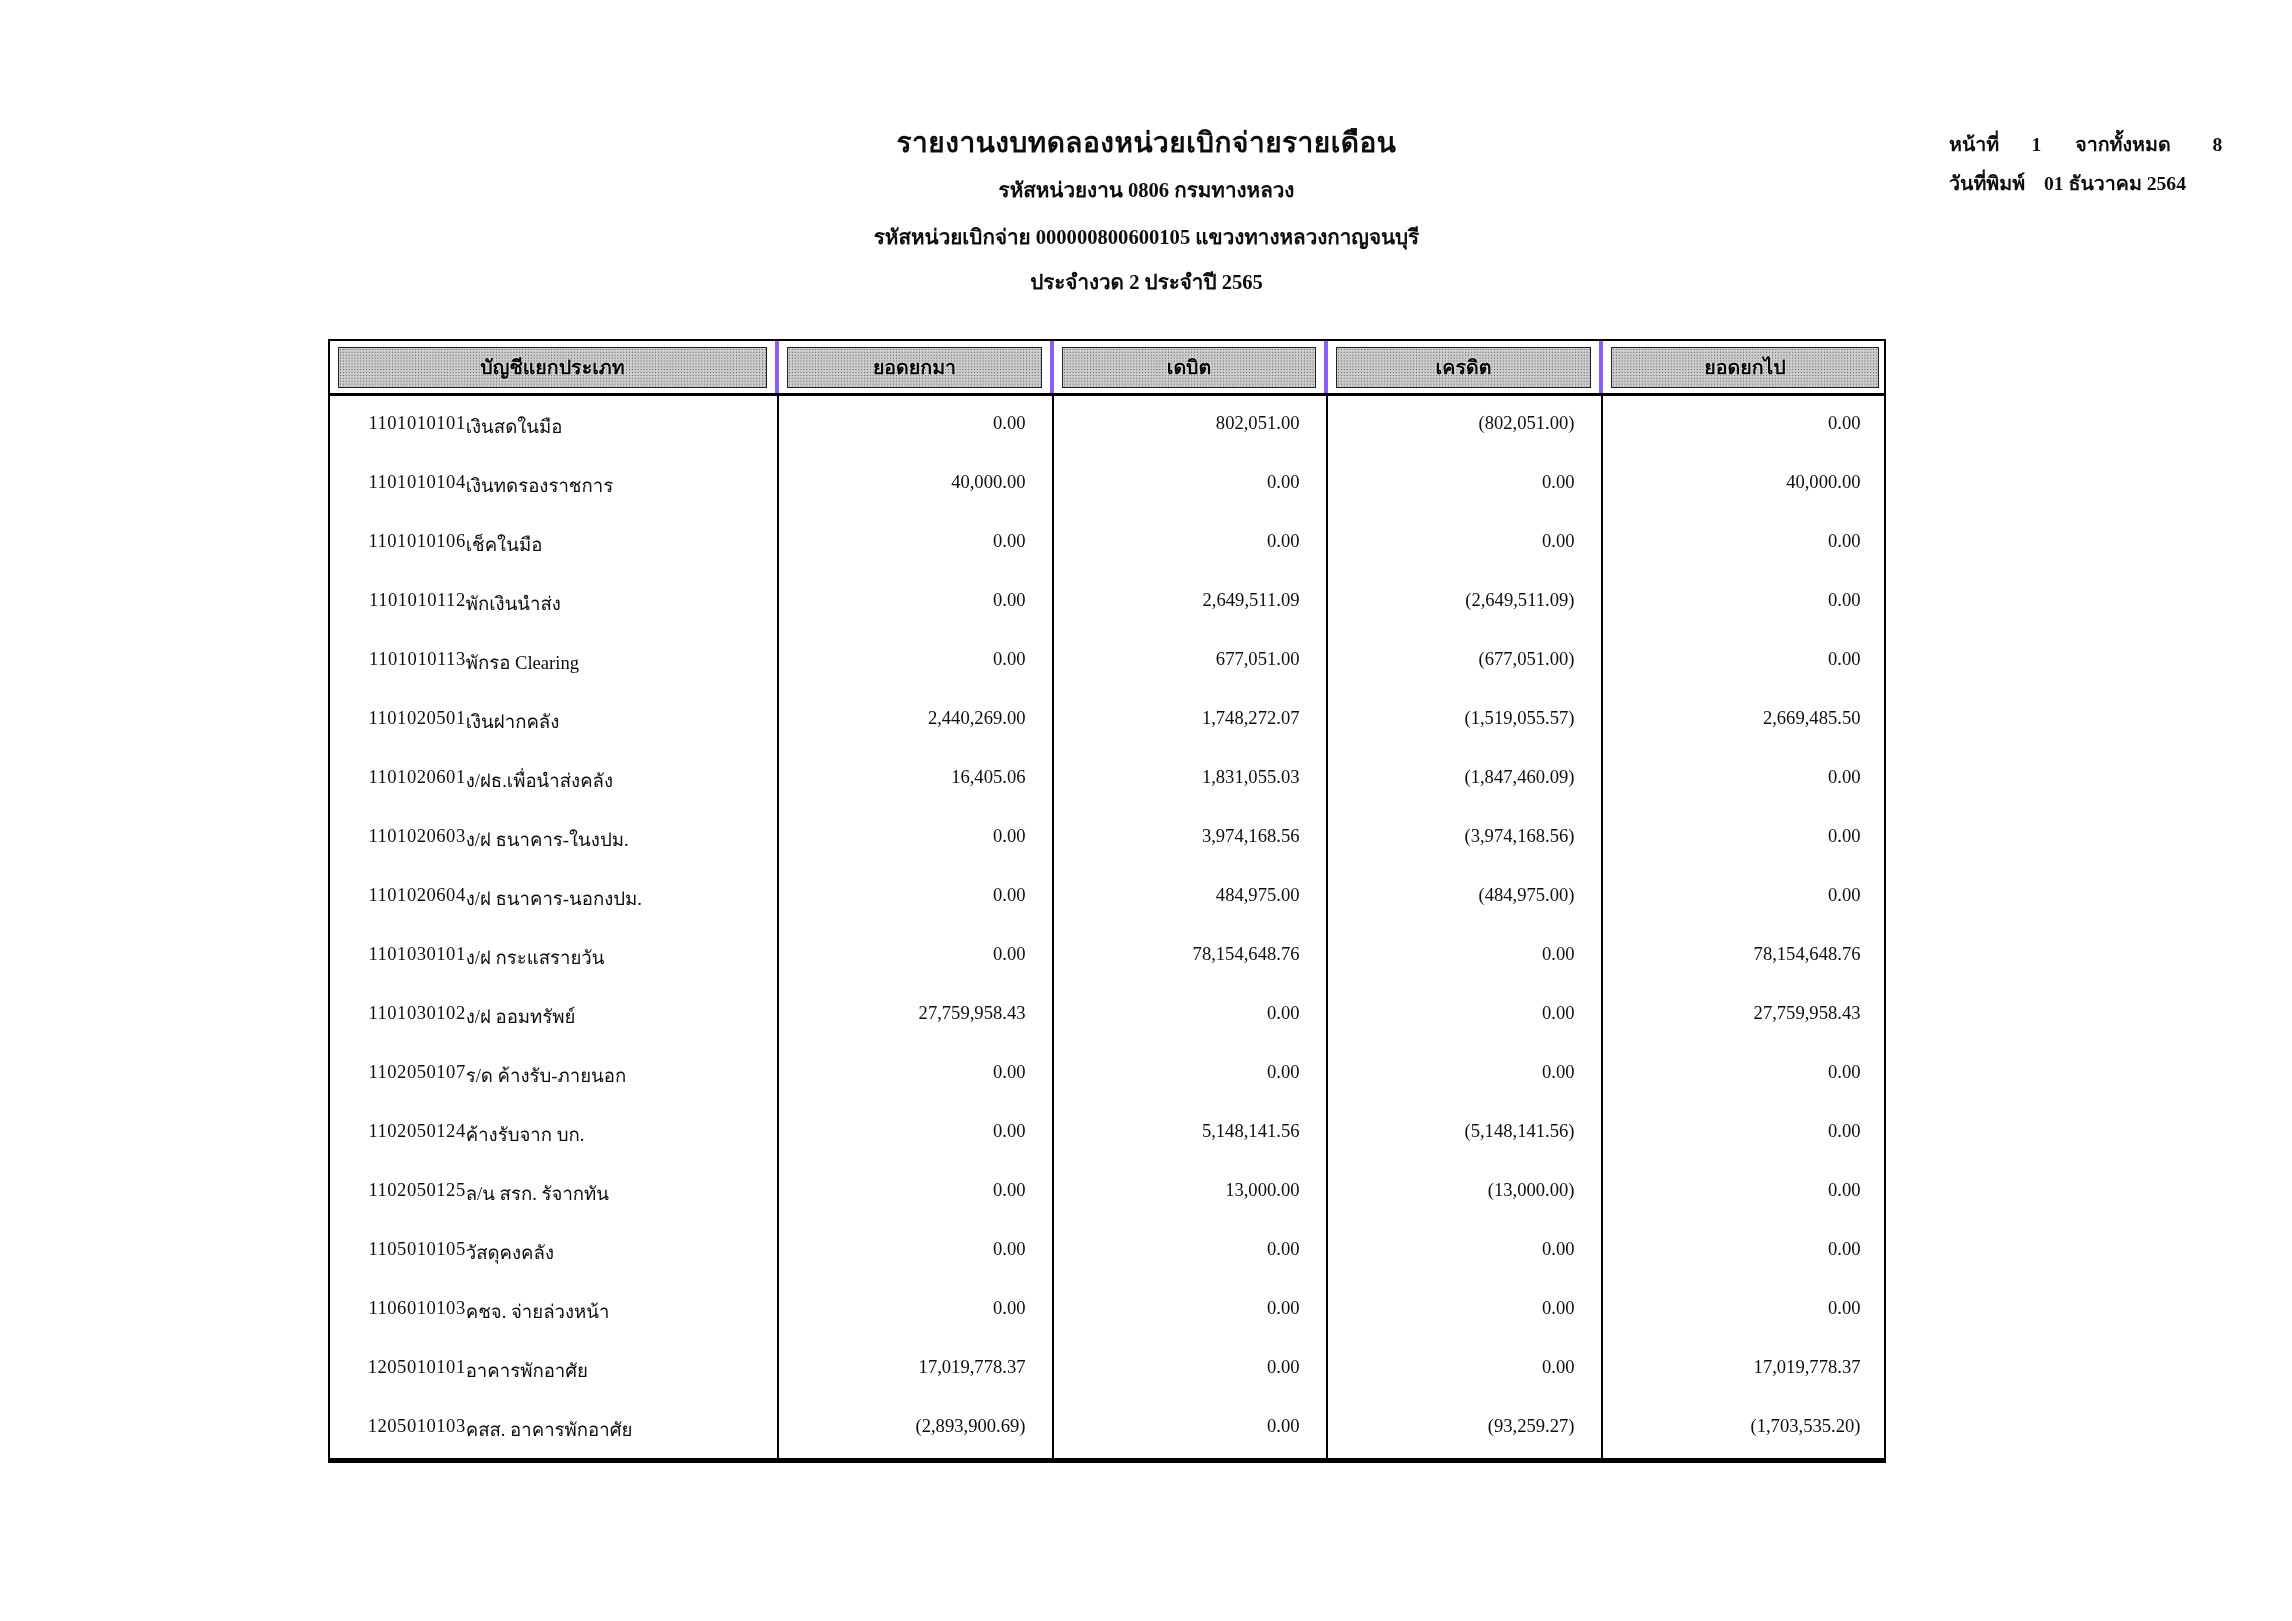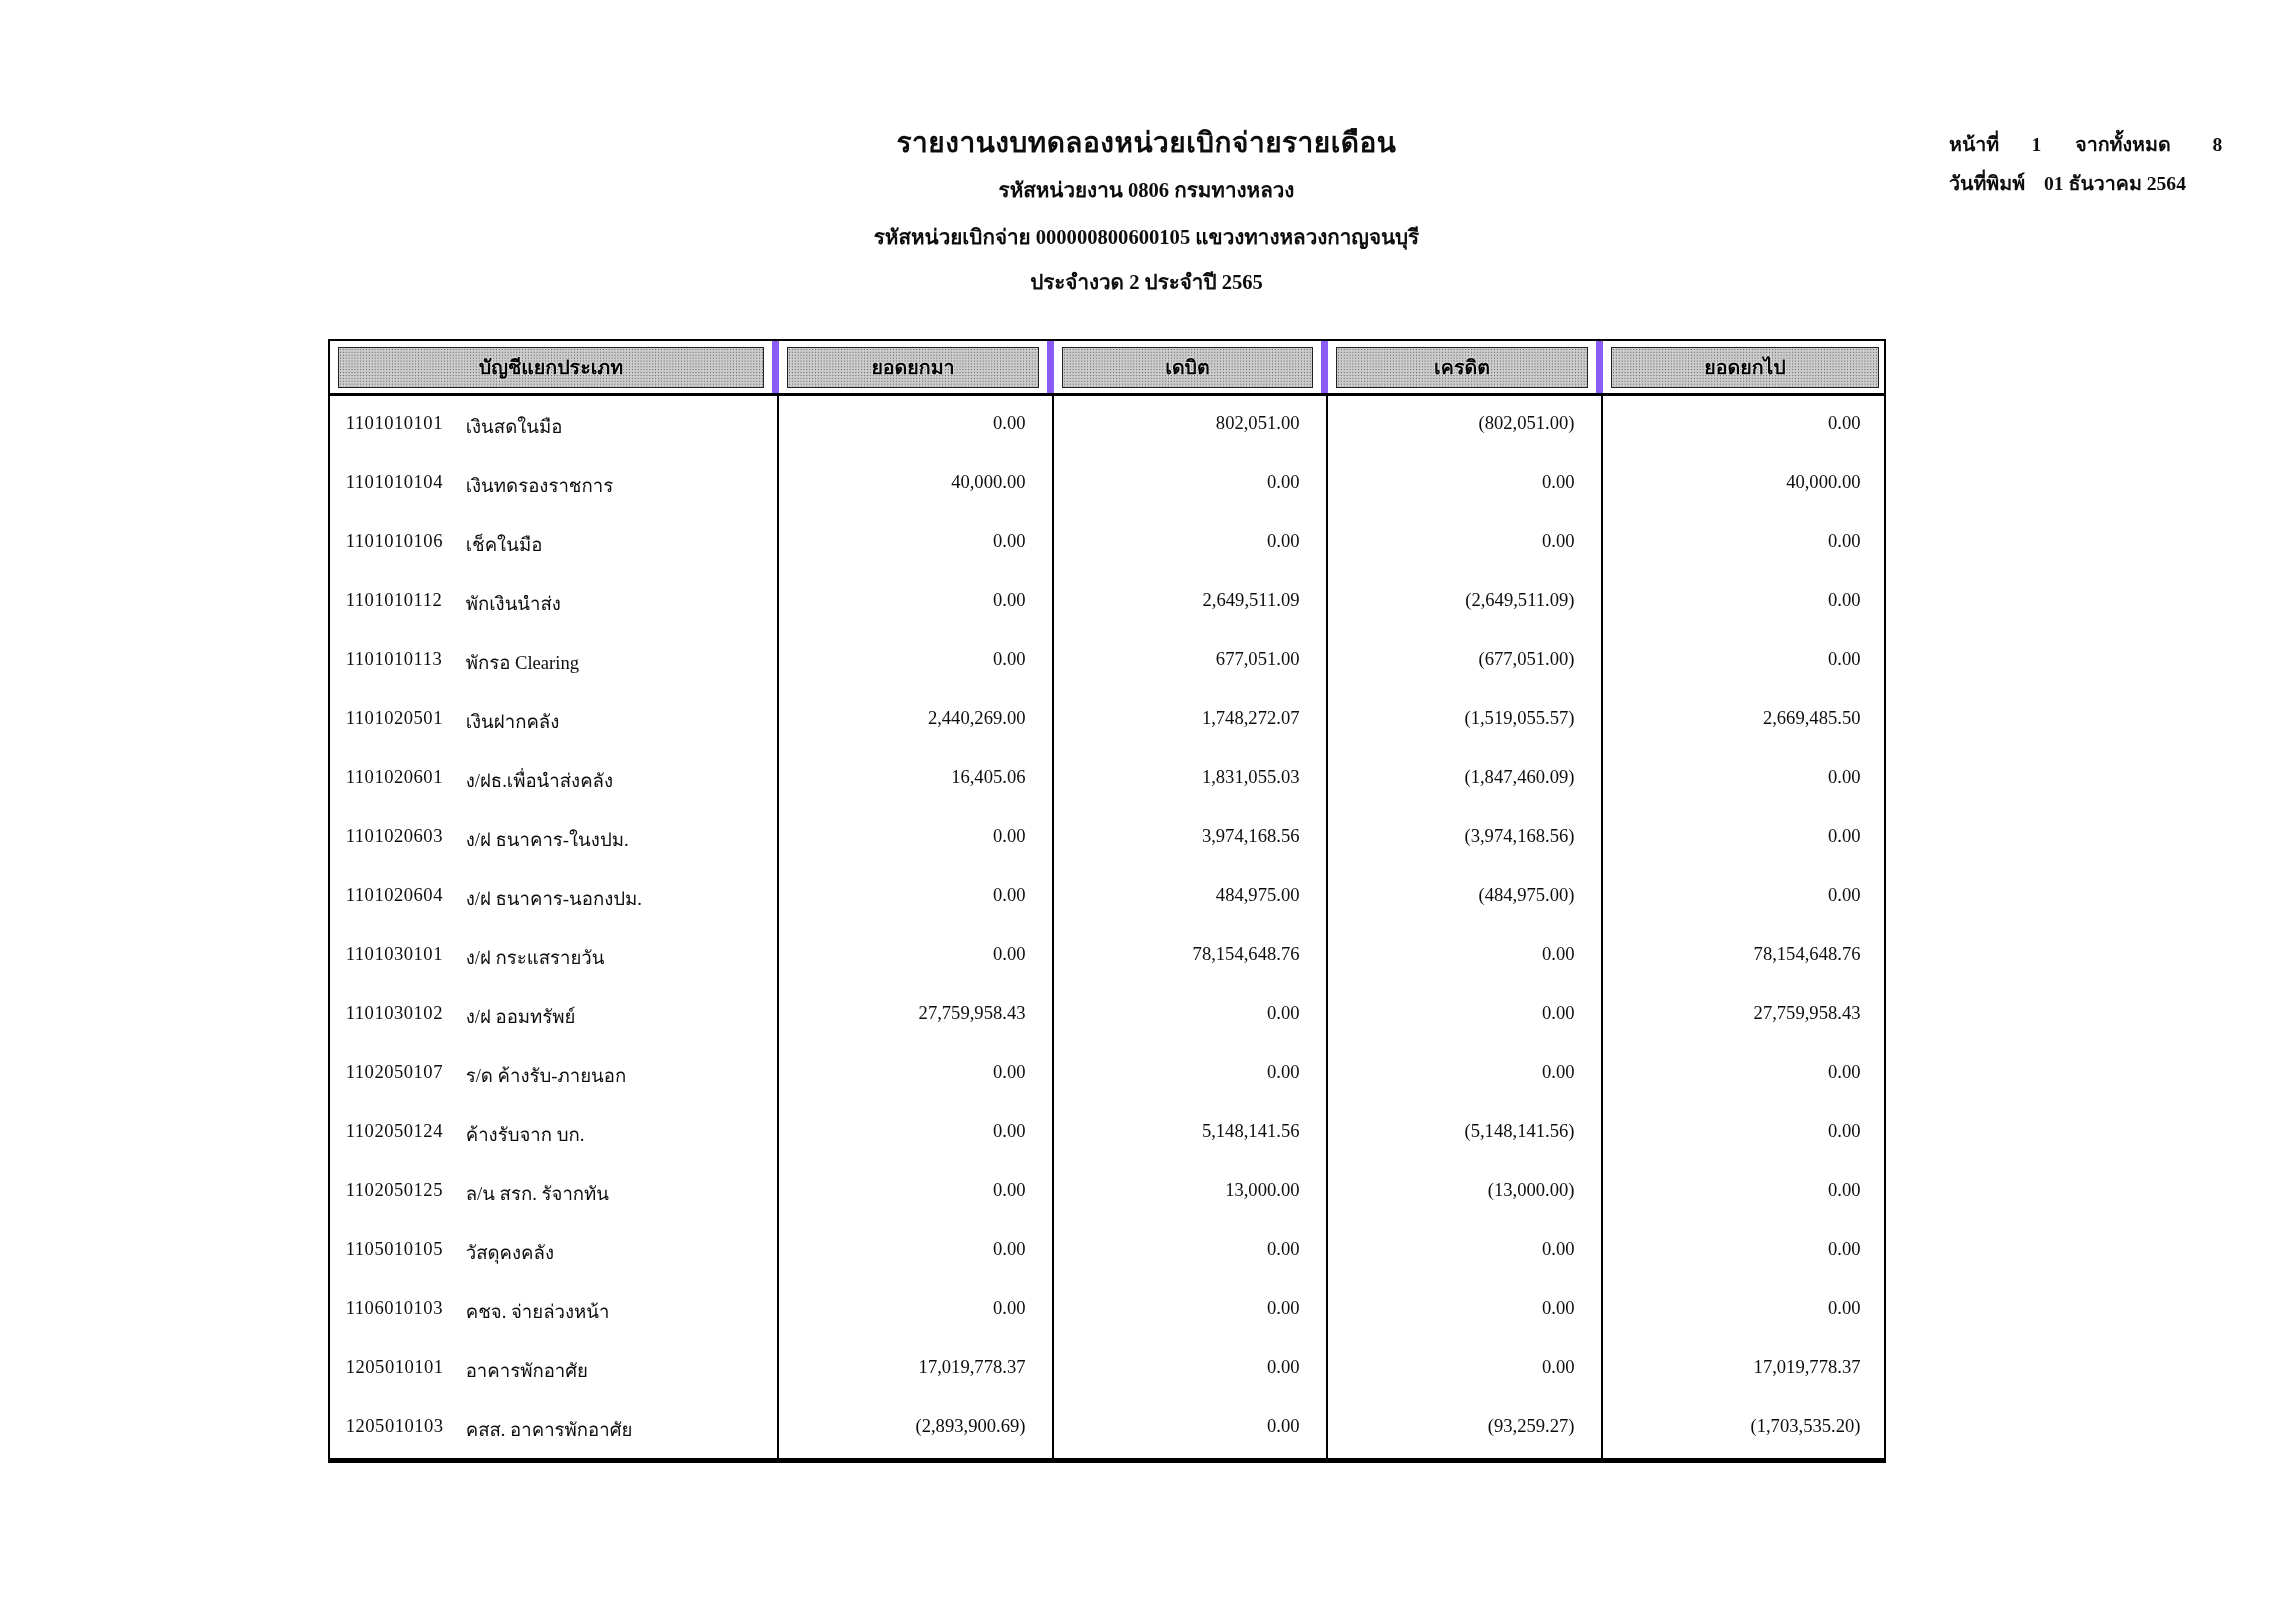--- a/index.html
+++ b/index.html
@@ -26,42 +26,42 @@
 
   
   .tbl{
     position:absolute;left:328px;top:339px;width:1558px;
     border:2px solid #000;border-bottom:none;box-sizing:border-box;
   }
   .thead{
     display:grid;grid-template-columns:449px 275px 274px 275px 284px;
     height:55px;border-bottom:3.9px solid #000;box-sizing:border-box;
   }
-  .th{border-right:7px solid #8b5cf6;box-sizing:border-box;display:flex;align-items:center;justify-content:center;padding:4.9px 7.8px;}
+  .th{border-right:4px solid #8b5cf6;box-sizing:border-box;display:flex;align-items:center;justify-content:center;padding:4.9px 7.8px;}
   .th:last-child{border-right:none;}
   .th-box{
     width:100%;height:39px;display:flex;align-items:center;justify-content:center;
     background-color:#cccccc;
     background-image:radial-gradient(#5a5a5a 0.8px, rgba(0,0,0,0) 0.9px);
     background-size:2.9px 2.9px;
     border:1px solid #222;
     font-size:19.6px;font-weight:bold;color:#000;
     text-shadow:0 0 1px #fff, 0 0 2px #fff;
   }
   .tbody{
     border-bottom:5.9px solid #000;box-sizing:border-box;
   }
   .trow{
     display:grid;grid-template-columns:449px 275px 274px 275px 284px;
     height:59px;box-sizing:border-box;
   }
   .trow:first-child{padding-top:0;}
   .c{border-right:2px solid #000;box-sizing:border-box;padding-top:15.7px;font-size:18.6px;overflow:hidden;}
   .c:last-child{border-right:none;}
-  .c0{display:flex;padding-left:15.7px;}
+  .c0{display:flex;padding-left:15.7px;text-align:right;}
   .code{display:inline-block;width:120px;letter-spacing:0.5px;}
   .acc{display:inline-block;}
   .num{text-align:right;padding-right:26.5px;font-variant-numeric:tabular-nums;}
 </style>
 </head>
 <body>
 
 <div class="doc-title">รายงานงบทดลองหน่วยเบิกจ่ายรายเดือน</div>
 <div class="doc-sub1">รหัสหน่วยงาน 0806 กรมทางหลวง</div>
 <div class="doc-sub2">รหัสหน่วยเบิกจ่าย 000000800600105 แขวงทางหลวงกาญจนบุรี</div>

